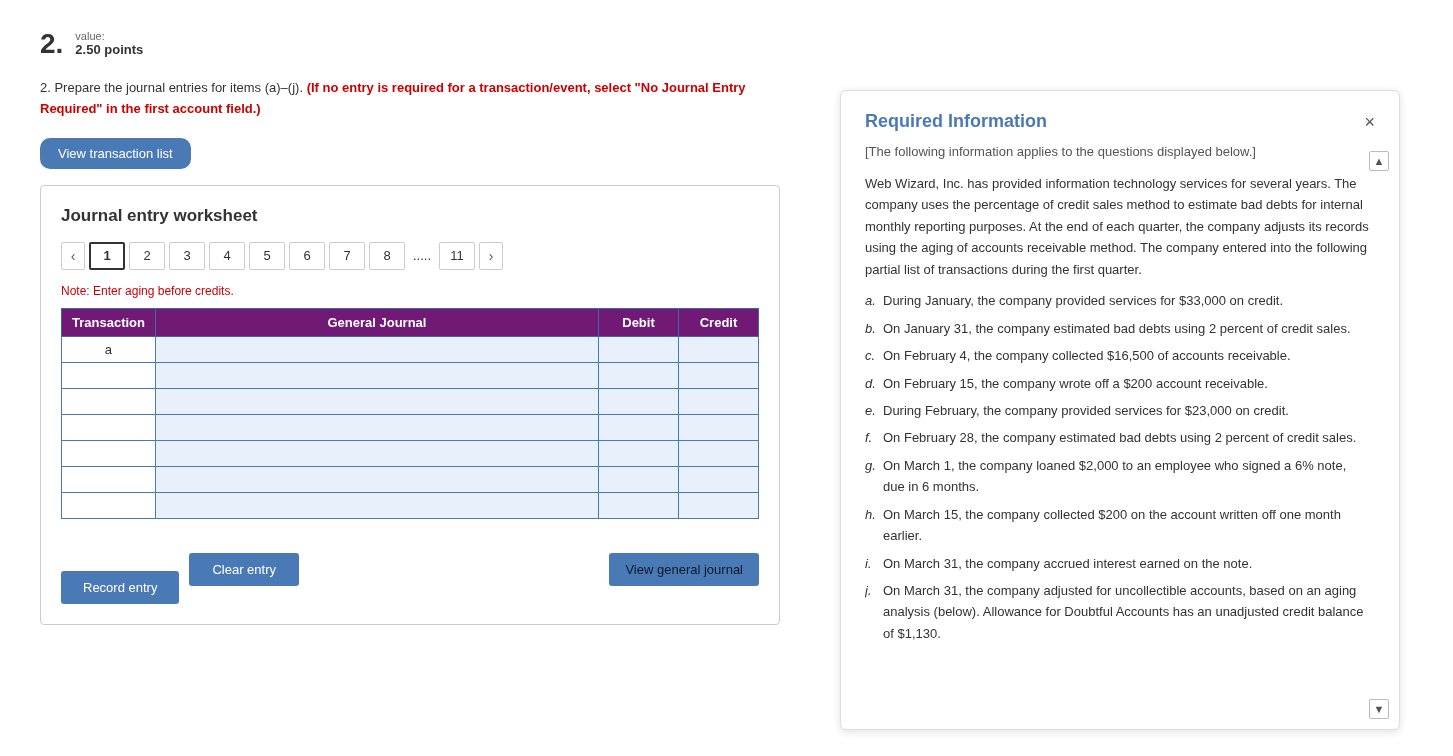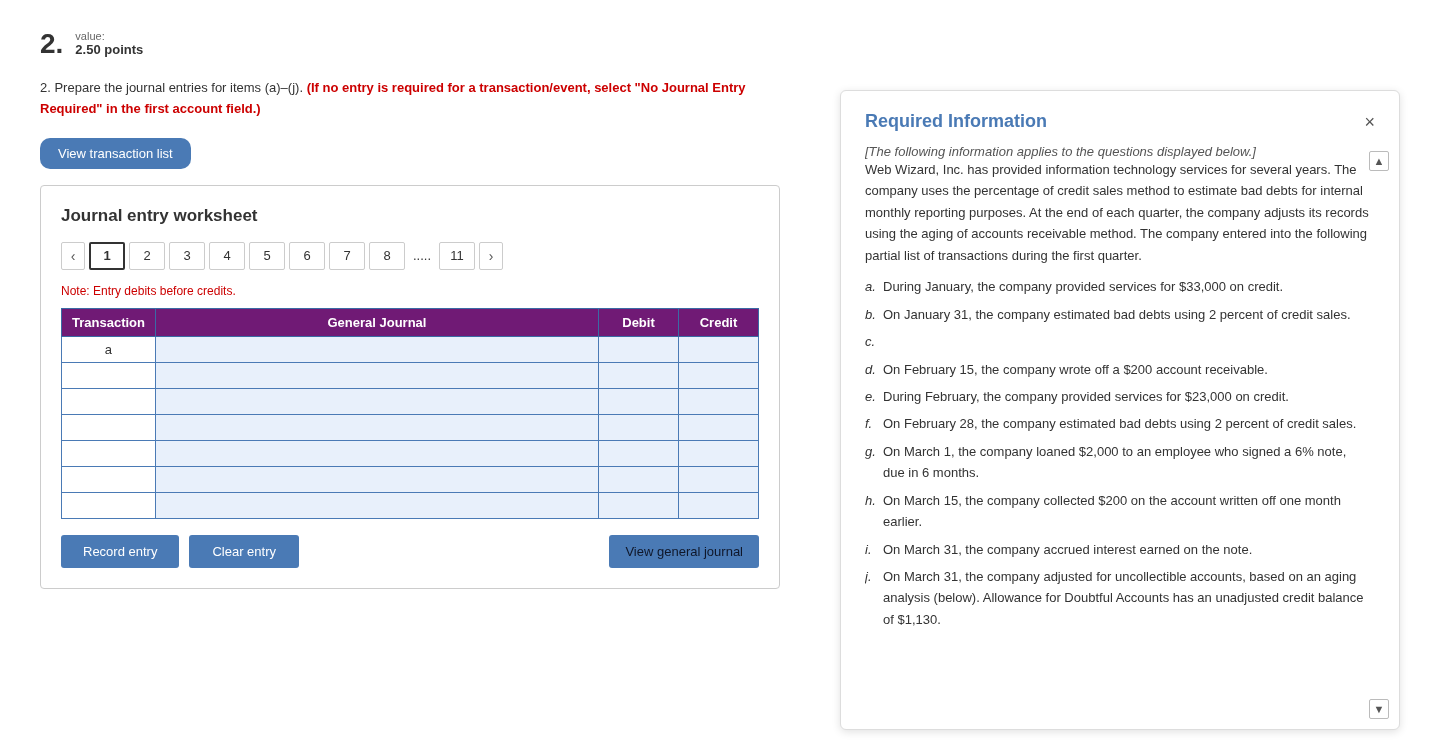--- a/index.html
+++ b/index.html
@@ -169,20 +169,21 @@
       align-items: center;
     }
     .btn-record {
       background: #4a7ab5;
       color: #fff;
       border: none;
       padding: 9px 22px;
       font-size: 13px;
       cursor: pointer;
       border-radius: 3px;
+      margin-top: 36px;
     }
     .btn-clear {
       background: #4a7ab5;
       color: #fff;
       border: none;
       padding: 9px 23px;
       font-size: 13px;
       cursor: pointer;
       border-radius: 3px;
     }
@@ -230,23 +231,23 @@
       background: none;
       border: none;
       line-height: 1;
     }
     .info-panel-scroll-area {
       overflow-y: auto;
       flex: 1;
       padding-right: 4px;
     }
     .info-subtitle {
-      font-style: italic;
       color: #555;
       font-size: 13px;
+      margin-bottom: 14px;
     }
     .info-panel-body {
       font-size: 13px;
       line-height: 1.65;
       color: #333;
     }
     .info-panel-body p {
       margin-bottom: 10px;
     }
     .info-panel-body .item {
@@ -313,21 +314,21 @@
         <button class="tab-btn">5</button>
         <button class="tab-btn">6</button>
         <button class="tab-btn">7</button>
         <button class="tab-btn">8</button>
         <span class="tab-dots">.....</span>
         <button class="tab-btn">11</button>
         <button class="tab-arrow">›</button>
       </div>
 
 
-      <div class="note-text">Note: Entry debits before credits.</div>
+      <div class="note-text">Note: Enter aging before credits.</div>
 
       <table class="journal-table">
         <thead>
           <tr>
             <th>Transaction</th>
             <th>General Journal</th>
             <th>Debit</th>
             <th>Credit</th>
           </tr>
         </thead>
@@ -400,20 +401,21 @@
         <div class="item">
           <span class="item-label">a.</span>
           <span>During January, the company provided services for $33,000 on credit.</span>
         </div>
         <div class="item">
           <span class="item-label">b.</span>
           <span>On January 31, the company estimated bad debts using 2 percent of credit sales.</span>
         </div>
         <div class="item">
           <span class="item-label">c.</span>
+          <span>On February 4, the company collected $16,500 of accounts receivable.</span>
         </div>
         <div class="item">
           <span class="item-label">d.</span>
           <span>On February 15, the company wrote off a $200 account receivable.</span>
         </div>
         <div class="item">
           <span class="item-label">e.</span>
           <span>During February, the company provided services for $23,000 on credit.</span>
         </div>
         <div class="item">

